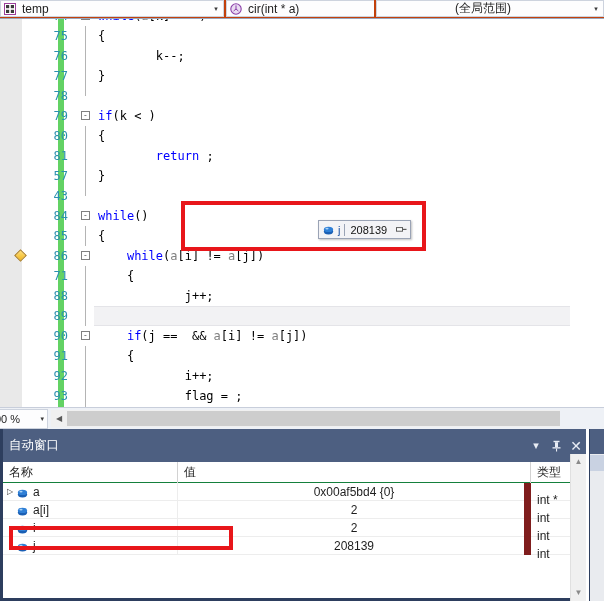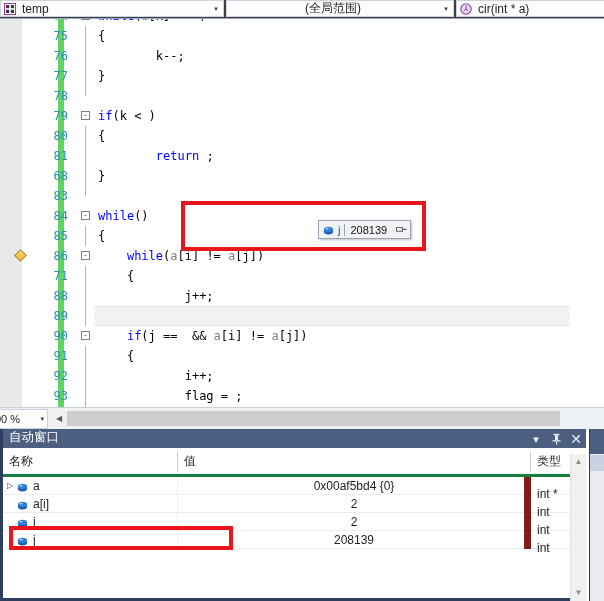--- a/index.html
+++ b/index.html
@@ -10,21 +10,21 @@
     background: #ffffff;
     font-family: "Liberation Sans", sans-serif;
     font-size: 12px;
     color: #1e1e1e;
   }
   #app { position: relative; width: 604px; height: 601px; }
 
   
   .navbar {
     position: absolute; left: 0; top: 0; width: 604px; height: 19px;
-    background: #404040;
+    background: #c2410c;
     display: flex; align-items: stretch;
     border-bottom: 1px solid #9aa6bd;
   }
   .nav-combo {
     position: relative;
     display: flex; align-items: center;
     background: #fdfdfe;
     border: 1px solid #cdd3de;
     height: 17px;
     margin: 0;
@@ -179,38 +179,38 @@
   }
 
   
   .autos-panel {
     position: absolute; left: 0; top: 429px; width: 586px; height: 172px;
     background: #ffffff;
     border-left: 3px solid #2d3e5e;
     border-bottom: 3px solid #2d3e5e;
   }
   .autos-header {
-    position: relative; height: 19px; background: #4d5f81;
-    display: flex; 
+    position: relative; height: 33px; background: #4d5f81;
+    display: flex; align-items: center;
     padding-left: 6px;
   }
   .autos-title {
     color: #ffffff; font-size: 12.5px; flex: 1 1 auto;
     font-family: "Liberation Sans", sans-serif;
   }
   .hdr-btn {
     width: 20px; height: 20px; display: flex;
     align-items: center; justify-content: center;
     color: #e9edf5; font-size: 11px;
   }
   .hdr-btn.close { font-size: 14px; }
 
   .autos-cols {
-    display: flex; height: 29px; background: #ffffff;
-    border-bottom: 3px solid #15803d;
+    display: flex; height: 21px; background: #ffffff;
+    border-bottom: 1px solid #15803d;
     align-items: center;
   }
   .col-h {
     font-size: 12px; color: #1e1e1e; padding-left: 6px;
     height: 21px; line-height: 21px;
     border-right: 1px solid #d2d2d2;
     overflow: hidden; white-space: nowrap;
   }
   .col-h.name { width: 175px; }
   .col-h.value { width: 353px; }
@@ -280,52 +280,52 @@
           <rect x="3" y="3" width="3.2" height="3.2" fill="#3a3a3a"></rect>
           <rect x="7.8" y="3" width="3.2" height="3.2" fill="#3a3a3a"></rect>
           <rect x="3" y="7.8" width="3.2" height="3.2" fill="#3a3a3a"></rect>
           <rect x="7.8" y="7.8" width="3.2" height="3.2" fill="#3a3a3a"></rect>
         </svg>
       </span>
       <span class="combo-label">temp</span>
       <span class="combo-arrow">▾</span>
     </div>
 
-    <div class="nav-combo c2">
-      <span class="combo-label centered">(全局范围)</span>
-      <span class="combo-arrow">▾</span>
-    </div>
-
     <div class="nav-combo c3">
       <span class="combo-icon">
         <svg width="14" height="14" viewBox="0 0 14 14">
           <circle cx="7" cy="7" r="5.2" fill="#e9dcf2" stroke="#8a3fa8" stroke-width="1.1"></circle>
           <path d="M7 3.4 L7 7 M7 7 L4.6 9 M7 7 L9.4 9" stroke="#8a3fa8" stroke-width="1" fill="none"></path>
         </svg>
       </span>
       <span class="combo-label">cir(int * a)</span>
+    </div>
+
+    <div class="nav-combo c2">
+      <span class="combo-label centered">(全局范围)</span>
+      <span class="combo-arrow">▾</span>
     </div>
   </div>
 
   <div class="editor">
     <div class="editor-left-strip"></div>
     <div class="editor-gutter-white"></div>
     <div class="change-bar"></div>
     <div class="outline-col"></div>
     <div class="code-rows" id="code-rows" style="top: -13px; padding-left: 12px;">
         <div class="code-row"><span class="ln">74</span><div class="fold">-</div><span class="code-text"><span class="kw">while</span>(<span class="id-gray">a</span>[k] == )</span></div>
         <div class="code-row"><span class="ln">75</span><div class="vline "></div><span class="code-text">{</span></div>
         <div class="code-row"><span class="ln">76</span><div class="vline "></div><span class="code-text">        k--;</span></div>
         <div class="code-row"><span class="ln">77</span><div class="vline "></div><span class="code-text">}</span></div>
         <div class="code-row"><span class="ln">78</span><div class="vline half-top"></div><span class="code-text"></span></div>
         <div class="code-row"><span class="ln">79</span><div class="fold">-</div><span class="code-text"><span class="kw">if</span>(k &lt; )</span></div>
         <div class="code-row"><span class="ln">80</span><div class="vline "></div><span class="code-text">{</span></div>
         <div class="code-row"><span class="ln">81</span><div class="vline "></div><span class="code-text">        <span class="kw">return</span> ;</span></div>
-        <div class="code-row"><span class="ln">68</span><div class="vline "></div><span class="code-text">}</span></div>
-        <div class="code-row"><span class="ln">83</span><div class="vline half-top"></div><span class="code-text"></span></div>
+        <div class="code-row"><span class="ln">57</span><div class="vline "></div><span class="code-text">}</span></div>
+        <div class="code-row"><span class="ln">43</span><div class="vline half-top"></div><span class="code-text"></span></div>
         <div class="code-row"><span class="ln">84</span><div class="fold">-</div><span class="code-text"><span class="kw">while</span>()</span></div>
         <div class="code-row"><span class="ln">85</span><div class="vline "></div><span class="code-text">{</span></div>
         <div class="code-row"><div class="bookmark"></div><span class="ln">86</span><div class="fold">-</div><span class="code-text">    <span class="kw">while</span>(<span class="id-gray">a</span>[i] != <span class="id-gray">a</span>[j])</span></div>
         <div class="code-row"><span class="ln">71</span><div class="vline "></div><span class="code-text">    {</span></div>
         <div class="code-row"><span class="ln">88</span><div class="vline "></div><span class="code-text">            j++;</span></div>
         <div class="code-row"><div class="hl-band"></div><span class="ln">89</span><div class="vline "></div><span class="code-text"></span></div>
         <div class="code-row"><span class="ln">90</span><div class="fold">-</div><span class="code-text">    <span class="kw">if</span>(j ==  &amp;&amp; <span class="id-gray">a</span>[i] != <span class="id-gray">a</span>[j])</span></div>
         <div class="code-row"><span class="ln">91</span><div class="vline "></div><span class="code-text">    {</span></div>
         <div class="code-row"><span class="ln">92</span><div class="vline "></div><span class="code-text">            i++;</span></div>
         <div class="code-row"><span class="ln">93</span><div class="vline "></div><span class="code-text">            flag = ;</span></div>

